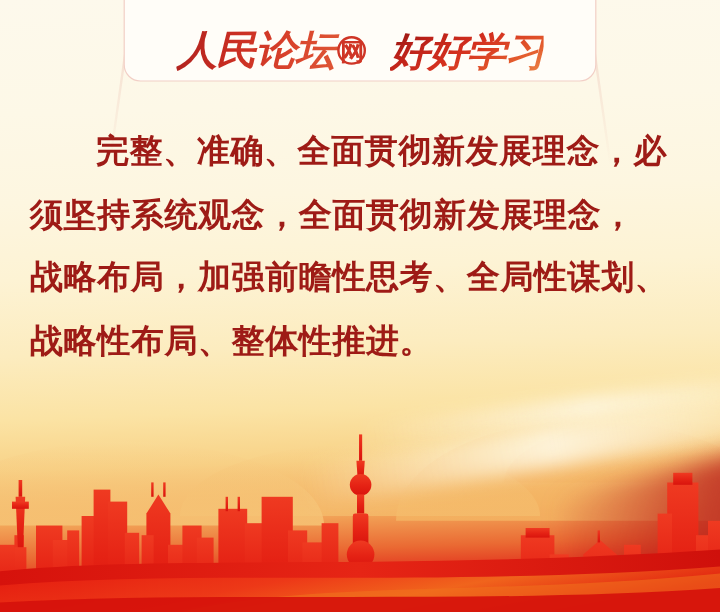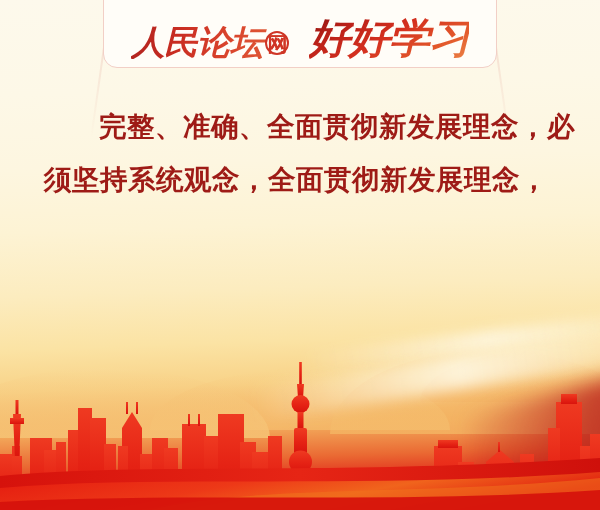--- a/index.html
+++ b/index.html
@@ -139,39 +139,39 @@
     border: 2.5px solid #cf3526;
     border-radius: 50%;
     color: #cf3526;
     -webkit-text-fill-color: #cf3526;
     vertical-align: 3px;
     margin-left: 2px;
     box-sizing: border-box;
   }
   .logo-slogan {
     font-family: "DejaVu Sans", "Liberation Sans", sans-serif;
-    font-size: 41px;
+    font-size: 33px;
     font-weight: bold;
     font-style: italic;
     letter-spacing: -1px;
     background: linear-gradient(150deg, #8f1410 0%, #bb2119 22%, #d4301f 48%, #e35a2c 78%, #eb8347 100%);
     -webkit-background-clip: text;
     background-clip: text;
     color: transparent;
     -webkit-text-fill-color: transparent;
     line-height: 1;
     white-space: nowrap;
   }
 
   
   .quote {
     position: absolute;
     left: 0; top: 100px;
     width: 600px;
-    padding: 0 44px;
+    padding: 0 25px;
     box-sizing: border-box;
     color: #9e1b16;
     font-family: "DejaVu Sans", "Liberation Sans", sans-serif;
     font-weight: bold;
     font-size: 27.5px;
     line-height: 52.5px;
     letter-spacing: 0.5px;
     text-align: left;
     white-space: nowrap;
   }
@@ -300,15 +300,17 @@
   </svg>
 
   <div class="logo-panel">
     <span class="logo-brand"><span>人民论坛</span><span class="logo-net">网</span></span>
     <span class="logo-slogan">好好学习</span>
   </div>
 
   <div class="quote">
     <span class="line first">完整、准确、全面贯彻新发展理念，必</span>
     <span class="line">须坚持系统观念，全面贯彻新发展理念，</span>
+    <span class="line">战略布局，加强前瞻性思考、全局性谋划、</span>
+    <span class="line">战略性布局、整体性推进。</span>
   </div>
 
 </div>
 
 </body></html>

